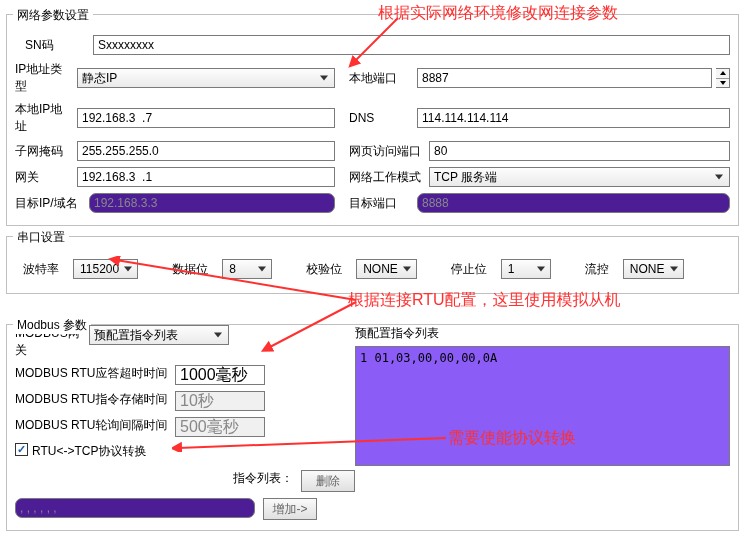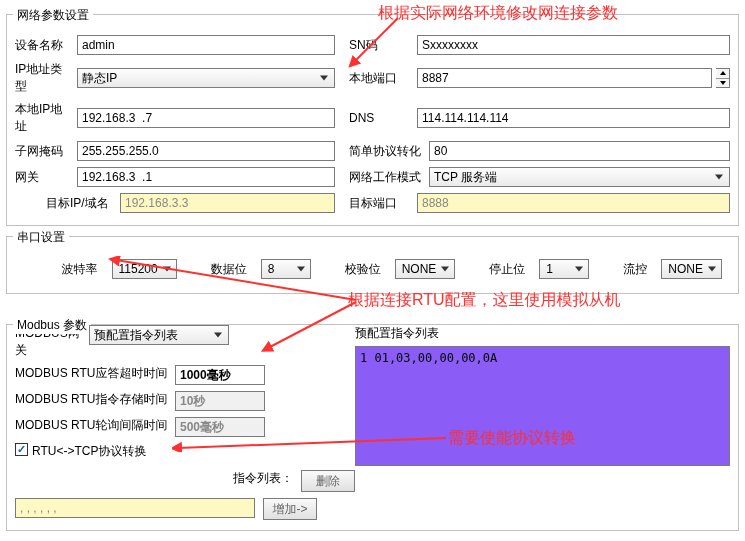--- a/index.html
+++ b/index.html
@@ -32,21 +32,21 @@
 .label-wide { width: 140px; flex-shrink: 0; }
 .input {
   border: 1px solid #7a7a7a;
   background: #fff;
   height: 20px;
   padding: 1px 4px;
   font-family: inherit;
   font-size: 12px;
   flex: 1;
 }
-.input.disabled { background: #fef9c3; color: #888; }
+.input.disabled { background: #4c1d95; color: #888; border-radius: 7px; }
 .input.spin { padding-right: 0; }
 .select {
   border: 1px solid #7a7a7a;
   background: linear-gradient(#fdfdfd,#eaeaea);
   height: 20px;
   padding: 0 18px 0 4px;
   font-size: 12px;
   position: relative;
   display: inline-flex;
   align-items: center;
@@ -71,21 +71,21 @@
 .spinbtns svg { width:6px; height:4px; }
 .annotation {
   position: absolute;
   color: #ff3030;
   font-size: 16px;
   font-weight: 400;
   white-space: nowrap;
   z-index: 50;
 }
 .arrow { position: absolute; z-index: 40; pointer-events: none; }
-.serial-row { display: flex; align-items: center; padding: 2px 8px 8px 8px; gap: 10px; justify-content: flex-end; }
+.serial-row { display: flex; align-items: center; padding: 2px 8px 8px 8px; gap: 10px; }
 .serial-label { margin-right: 4px; }
 .serial-select {
   border: 1px solid #7a7a7a;
   background: linear-gradient(#fdfdfd,#e8e8e8);
   height: 20px; min-width: 60px;
   padding: 0 18px 0 6px;
   position: relative; display: inline-flex; align-items: center;
   font-family: inherit;
 }
 .serial-select::after {
@@ -100,21 +100,21 @@
   padding: 0 8px 4px 8px;
   position: relative;
   display: flex;
   gap: 0;
 }
 .modbus-left { flex: 0 0 340px; }
 .modbus-right { flex: 1; }
 .m-row { display:flex; align-items:flex-start; margin-bottom:6px; }
 .textbox-small {
   border:1px solid #7a7a7a; height:20px; width:90px; padding:1px 4px;
-  font-size:12px; display:inline-flex; align-items:center;font-weight:bold;
+  font-size:16px; display:inline-flex; align-items:center;
 }
 .textbox-small.disabled { background:#f0f0f0; color:#888; }
 .checkbox { width:13px; height:13px; border:1px solid #333; background:#fff; display:inline-flex; align-items:center; justify-content:center; margin-right:4px; }
 .checkbox.checked::after { content:"✓"; color:#1a5fb4; font-size:11px; font-weight:bold; }
 .btn {
   border:1px solid #7a7a7a; background:linear-gradient(#fafafa,#e0e0e0);
   height:22px; min-width:54px; padding:0 8px; font-size:12px;
   display:inline-flex; align-items:center; justify-content:center; color:#666;
 }
 .preset-label { margin-bottom:4px; display:block; }
@@ -137,24 +137,20 @@
         <path d="M0,0 L6,3 L0,6 Z" fill="#ff3030"></path>
       </marker>
     </defs>
   <line x1="50" y1="4" x2="6" y2="48" stroke="#ff3030" stroke-width="2" marker-end="url(#ah1)"></line>
 </svg>
 
 <div class="fieldset" style="margin-top:14px;">
   <div class="legend">网络参数设置</div>
 
   <div class="row">
-    <div class="col-left">
-      <span class="label">设备名称</span>
-      <input class="input" value="admin" style="">
-    </div>
     <div class="col-right">
       <span class="label2">SN码</span>
       <input class="input" value="Sxxxxxxxx" style="">
     </div>
   </div>
 
   <div class="row">
     <div class="col-left">
       <span class="label">IP地址类型</span>
       <div class="select">
@@ -189,41 +185,41 @@
       <input class="input" value="114.114.114.114" style="">
     </div>
   </div>
 
   <div class="row">
     <div class="col-left">
       <span class="label">子网掩码</span>
       <input class="input" value="255.255.255.0" style="">
     </div>
     <div class="col-right">
-      <span class="label2" style="width:76px;">简单协议转化</span>
+      <span class="label2" style="width:76px;">网页访问端口</span>
       <input class="input" value="80" style="">
     </div>
   </div>
 
   <div class="row">
     <div class="col-left">
       <span class="label">网关</span>
       <input class="input" value="192.168.3  .1" style="">
     </div>
     <div class="col-right">
       <span class="label2" style="width:76px;">网络工作模式</span>
       <div class="select">
           <span>TCP 服务端</span>
         </div>
     </div>
   </div>
 
   <div class="row">
     <div class="col-left">
-      <span class="label" style="width:68px;margin-left:31px;">目标IP/域名</span>
+      <span class="label" style="width:68px;">目标IP/域名</span>
       <input class="input disabled" disabled="" value="192.168.3.3" style="">
     </div>
     <div class="col-right">
       <span class="label2">目标端口</span>
       <input class="input disabled" disabled="" value="8888" style="">
     </div>
   </div>
 </div>
 
 <div class="fieldset">

